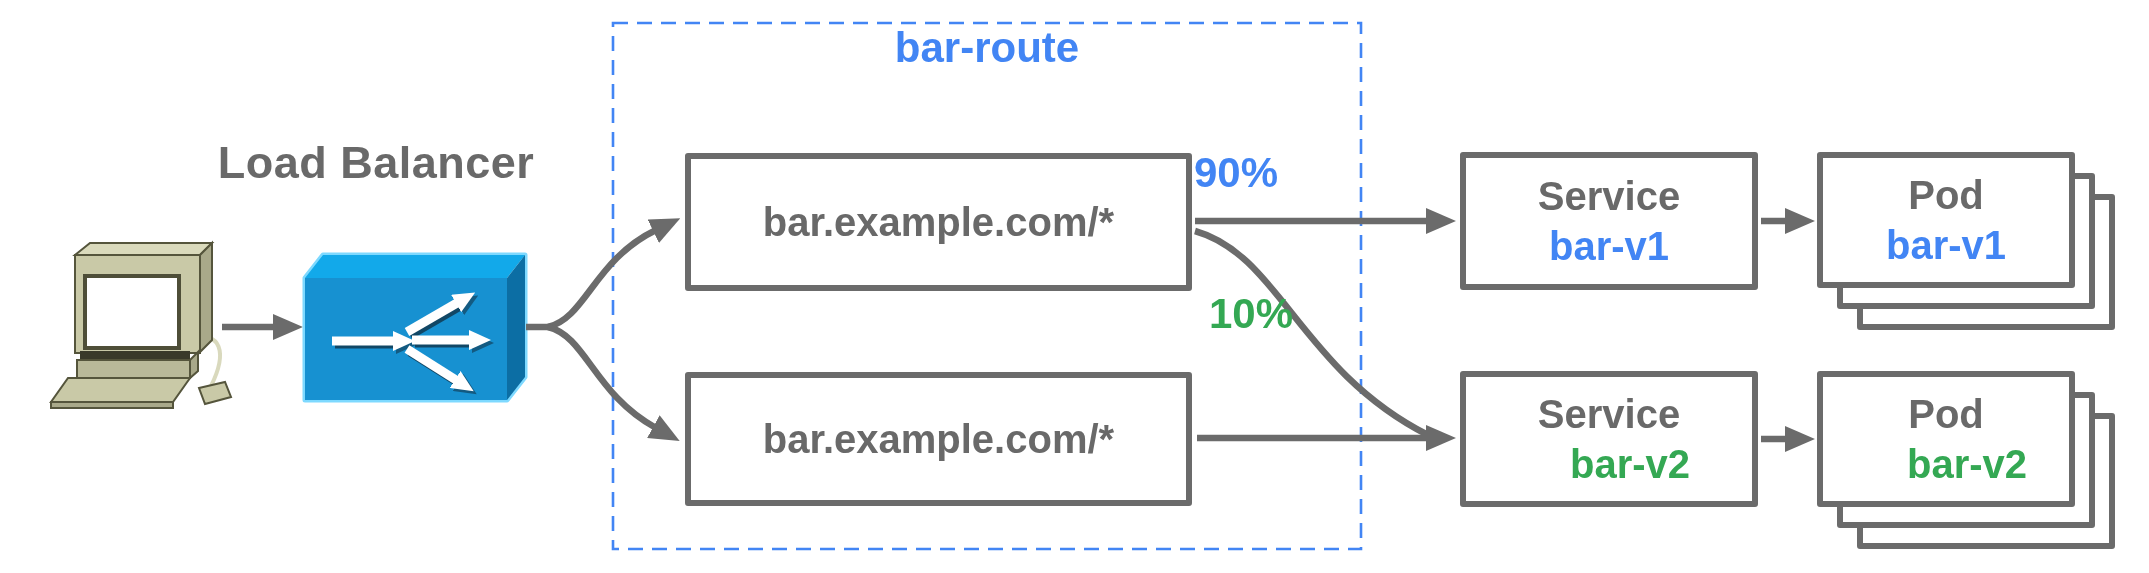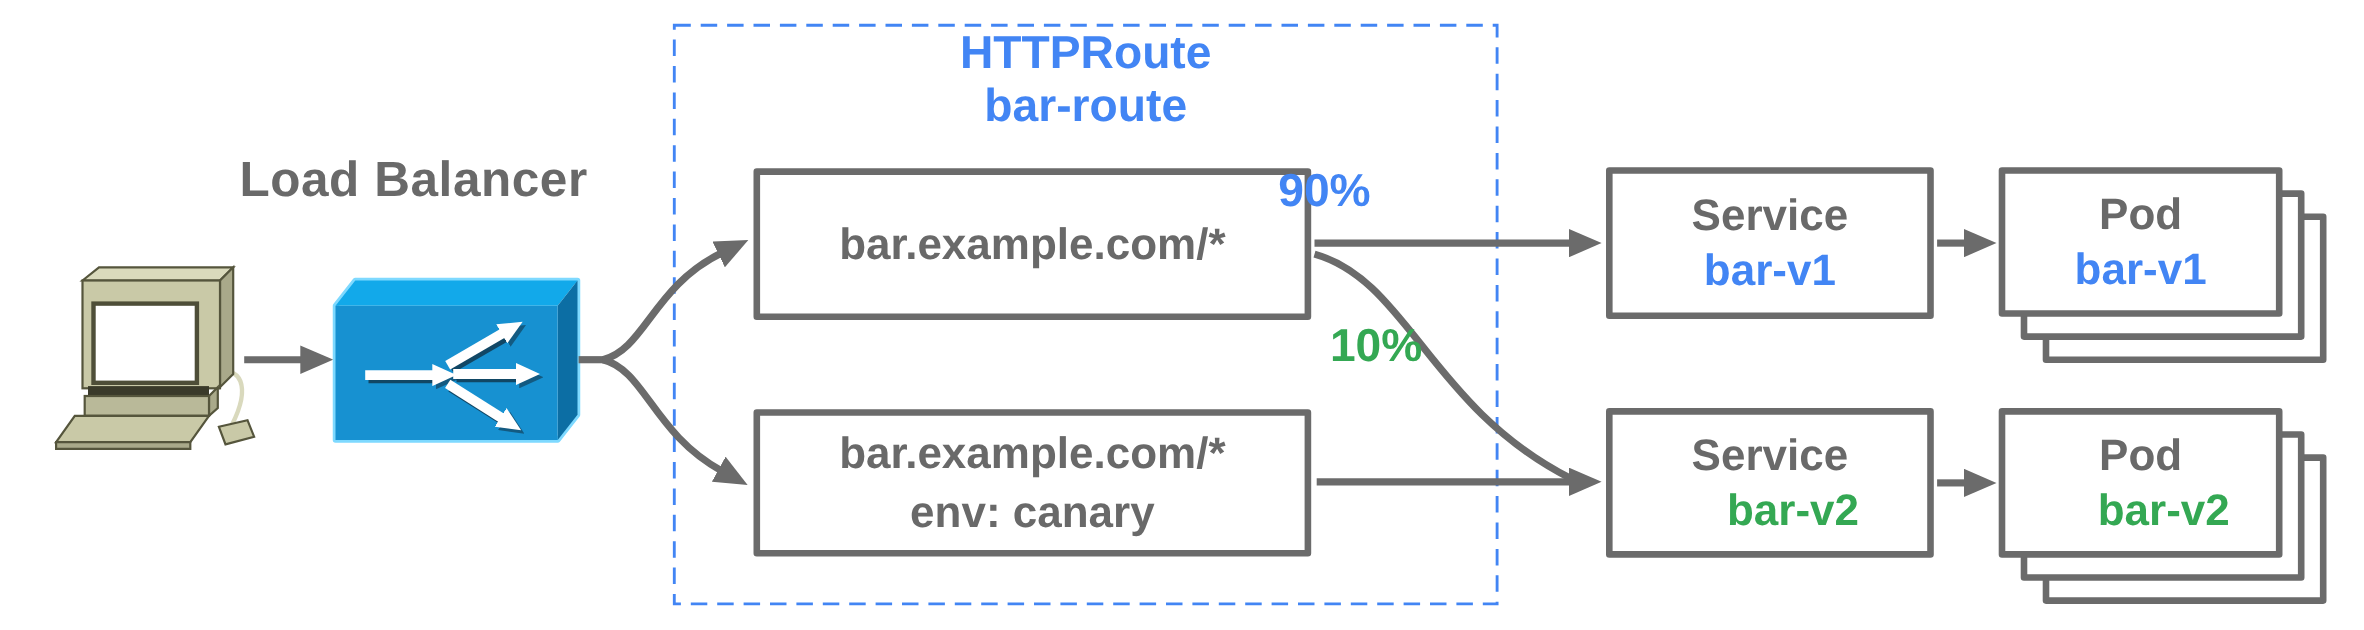--- a/index.html
+++ b/index.html
@@ -117,34 +117,32 @@
 
     <path class="conn" d="M1761,221 H1788" marker-end="url(#ah)"></path>
     <path class="conn" d="M1761,439 H1788" marker-end="url(#ah)"></path>
   </svg>
 
   <div class="html-layer">
 
     <div class="abs lb-label" style="left:176px;top:141px;width:400px;">Load Balancer</div>
 
     <div class="abs route-title" style="left:613px;top:24px;width:748px;">
-      <span class="ln" style="display:block">HTTPRoute</span>
       <span class="ln" style="display:block">bar-route</span>
     </div>
 
     <div class="abs box fs40s" style="left:685px;top:153px;width:507px;height:138px;">
       <span class="ln">bar.example.com/*</span>
     </div>
 
     <div class="abs box fs40" style="left:685px;top:372px;width:507px;height:134px;">
       <span class="ln">bar.example.com/*</span>
-      <span class="ln">env: canary</span>
     </div>
 
-    <div class="abs pct pct-blue" style="left:1162px;top:152px;">90%</div>
+    <div class="abs pct pct-blue" style="left:1194px;top:152px;">90%</div>
     <div class="abs pct pct-green" style="left:1209px;top:293px;">10%</div>
 
     <div class="abs box fs40s" style="left:1460px;top:152px;width:298px;height:138px;">
       <span class="ln">Service</span>
       <span class="ln name-blue">bar-v1</span>
     </div>
 
     <div class="abs box fs40s" style="left:1460px;top:371px;width:298px;height:136px;">
       <span class="ln">Service</span>
       <span class="ln name-green">bar-v2</span>

